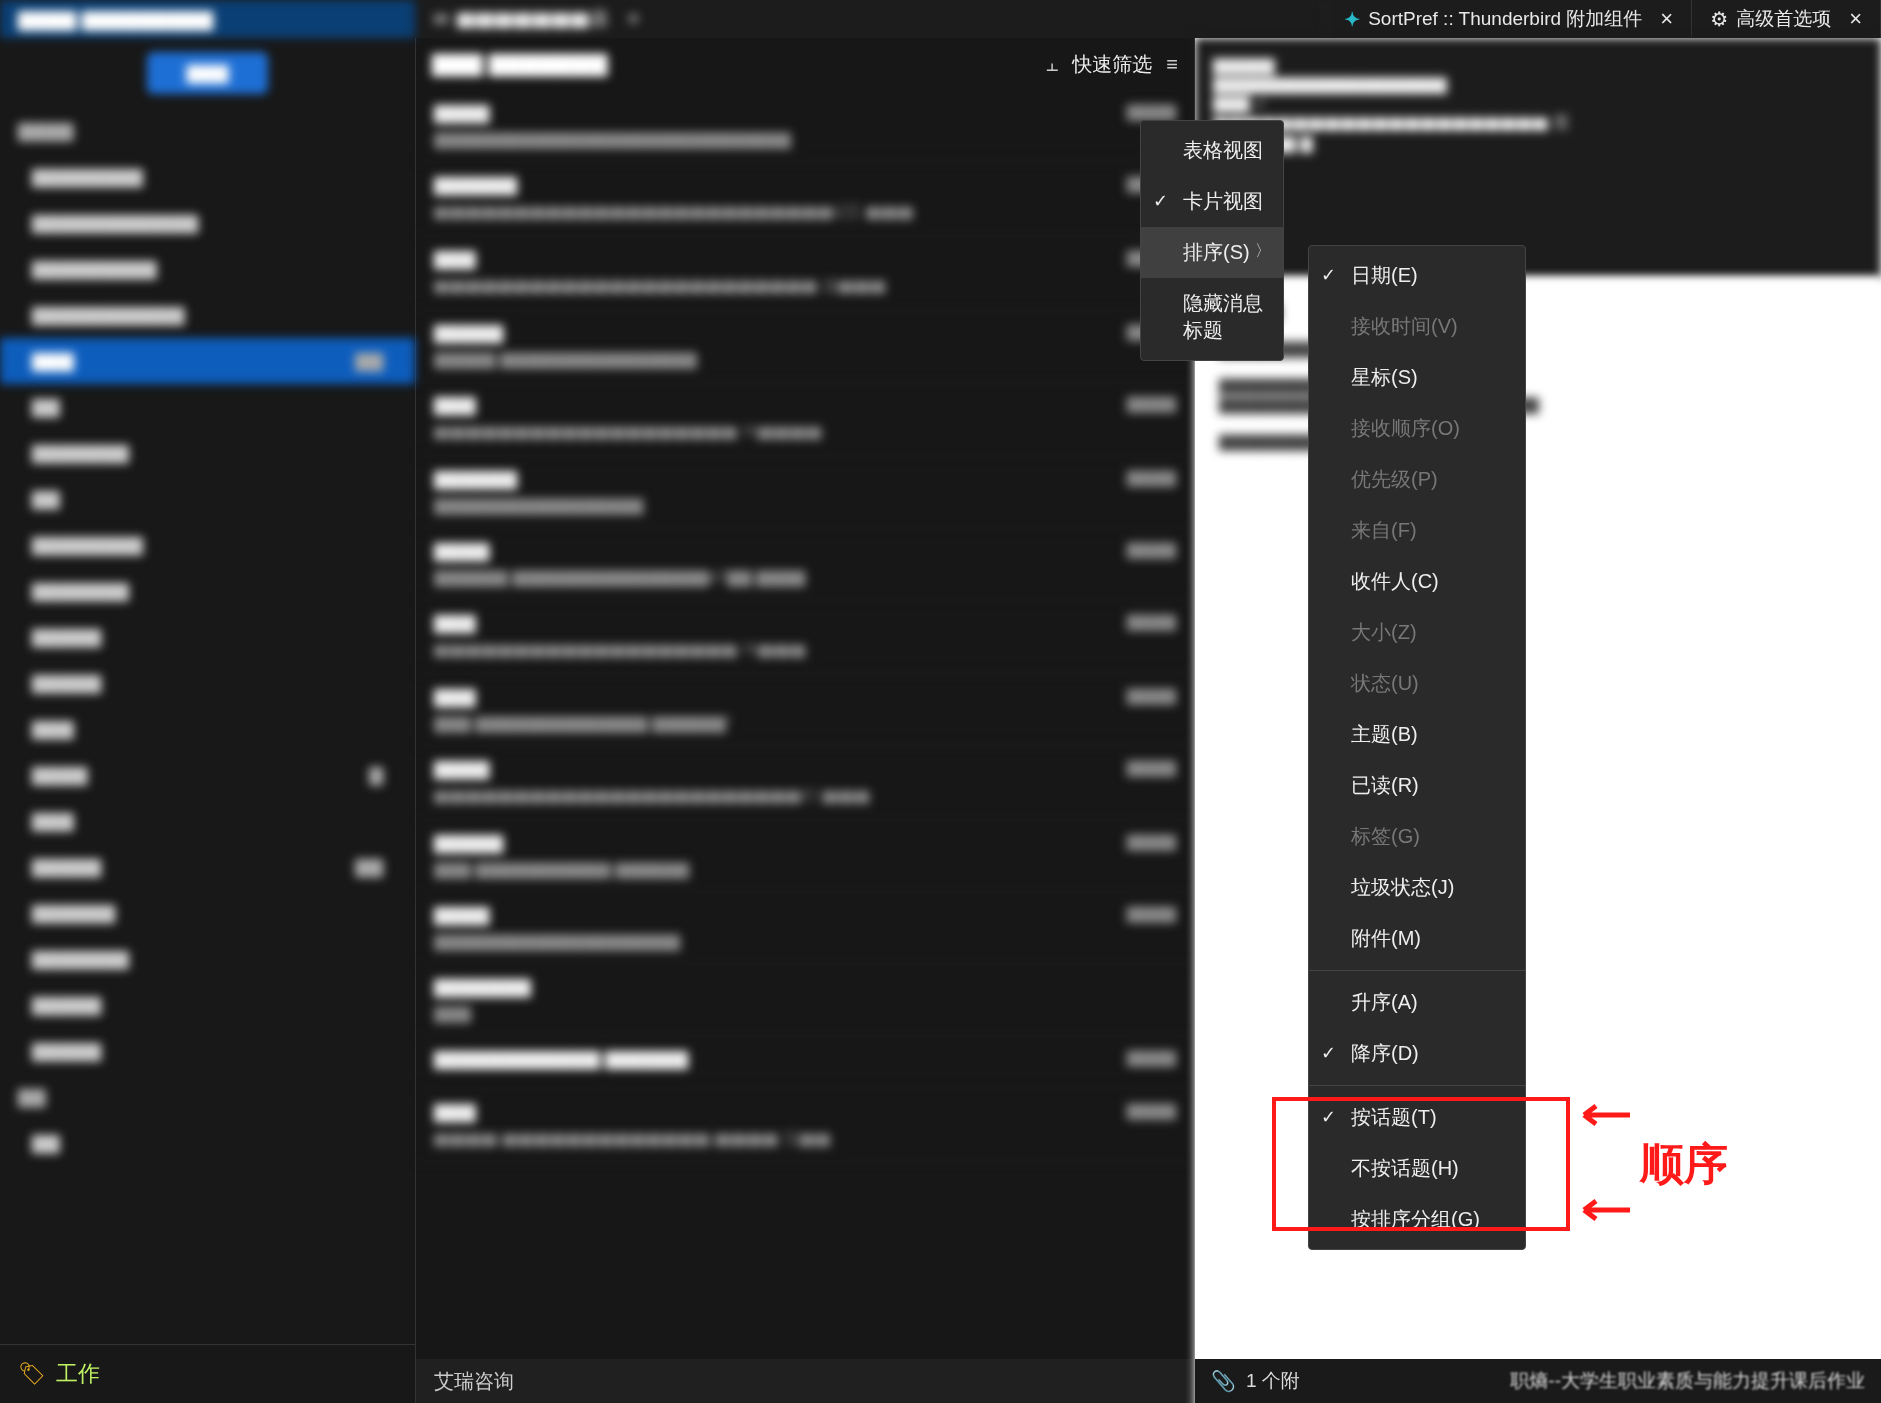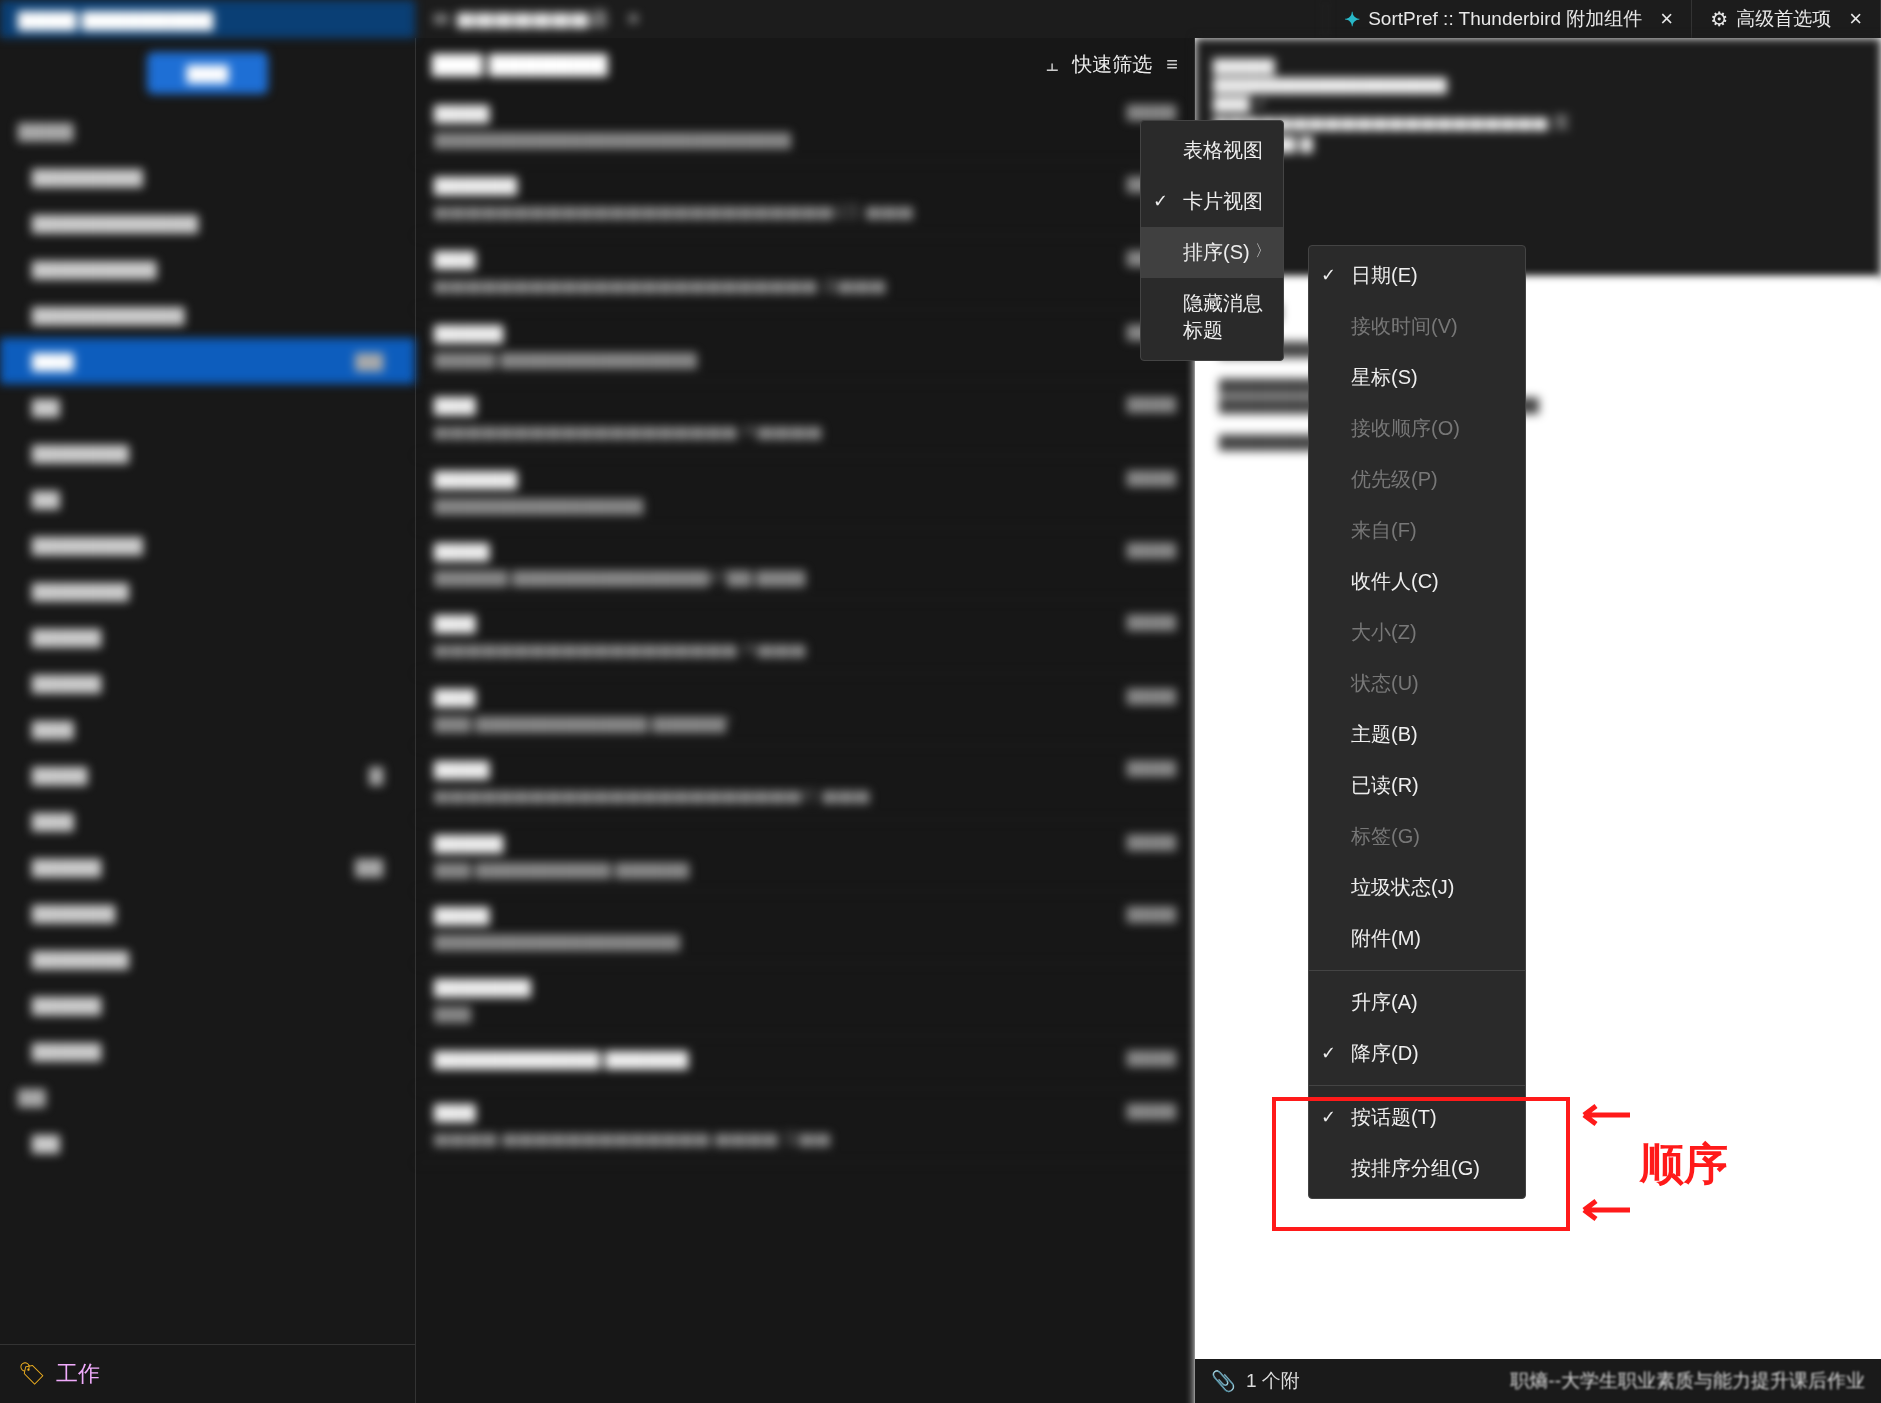--- a/index.html
+++ b/index.html
@@ -18,21 +18,21 @@
 .main { display: flex; height: calc(100% - 38px); }
 
 .sidebar { width: 415px; background: #181818; display: flex; flex-direction: column; }
 .compose { margin: 14px auto; padding: 10px 40px; background: #1e6fd5; color: #fff; border-radius: 6px; font-size: 18px; filter: blur(5px); }
 .sb-section-label { padding: 12px 18px; color: #aaa; font-size: 18px; filter: blur(5px); }
 .sb-item { padding: 12px 32px; font-size: 18px; color: #ccc; display: flex; align-items: center; gap: 10px; filter: blur(5px); }
 .sb-item.active { background: #0d5dbd; color: #fff; }
 .sb-count { margin-left: auto; color: #aaa; }
 .sb-bottom { margin-top: auto; }
 .sb-tags { display: flex; align-items: center; gap: 10px; padding: 14px 18px; font-size: 22px; color: #f0b020; border-top: 1px solid #333; }
-.sb-tags .lbl { color: #f0abfc; }
+.sb-tags .lbl { color: #bef264; }
 
 .listcol { width: 780px; background: #171717; display: flex; flex-direction: column; border-left: 1px solid #333; border-right: 1px solid #333; }
 .list-toolbar { display: flex; align-items: center; height: 52px; padding: 0 16px; gap: 14px; }
 .folder-title { font-size: 22px; color: #fff; flex: 1; filter: blur(5px); }
 .quick { font-size: 20px; color: #eee; display: flex; align-items: center; gap: 8px; }
 .tool-icon { font-size: 20px; color: #ccc; }
 .msg-list { flex: 1; overflow: hidden; filter: blur(5px); }
 .msg-item { padding: 12px 18px; border-bottom: 1px solid #222; }
 .msg-sender { font-size: 18px; color: #eee; }
 .msg-preview { font-size: 16px; color: #888; margin-top: 6px; white-space: nowrap; overflow: hidden; }
@@ -251,20 +251,21 @@
           <span class="msg-date">▇▇▇▇</span>
           <div class="msg-sender">▇▇▇▇▇▇▇▇▇▇▇▇ ▇▇▇▇▇▇</div>
           <div class="msg-preview"></div>
         </div>
       <div class="msg-item">
           <span class="msg-date">▇▇▇▇</span>
           <div class="msg-sender">▇▇▇</div>
           <div class="msg-preview">▇▇▇▇ ▇▇▇▇▇▇▇▇▇▇▇▇▇ ▇▇▇▇ 宝▇▇</div>
         </div>
     </div>
+    <div class="search-footer">艾瑞咨询</div>
   </div>
 
   <div class="preview-pane">
     <div class="avatar">
         <span class="avatar-txt">百</span>
       </div>
     <div class="preview-header">
       ▇▇▇▇▇<br>▇▇▇▇▇▇▇▇▇▇▇▇▇▇▇▇▇▇▇<br>▇▇▇ ✓<br>▇▇▇▇▇▇▇▇▇▇▇▇▇▇▇▇▇▇▇▇▇ 页<br>▇▇ ▇▇ ▇▇ ▇
     </div>
     <div class="preview-body">
@@ -299,20 +300,21 @@
   <div class="mi"><span>主题(B)</span></div>
   <div class="mi"><span>已读(R)</span></div>
   <div class="mi disabled"><span>标签(G)</span></div>
   <div class="mi"><span>垃圾状态(J)</span></div>
   <div class="mi"><span>附件(M)</span></div>
   <div class="sep"></div>
   <div class="mi"><span>升序(A)</span></div>
   <div class="mi"><span class="chk">✓</span><span>降序(D)</span></div>
   <div class="sep"></div>
   <div class="mi"><span class="chk">✓</span><span>按话题(T)</span></div>
+  <div class="mi"><span>不按话题(H)</span></div>
   <div class="mi"><span>按排序分组(G)</span></div>
 </div>
 
 <div class="highlight-box hb1"></div>
 <div class="arrow-left" style="left:1572px; top:1100px;">
   <svg width="60" height="30">
       <path d="M58 15 L12 15 M12 15 L24 6 M12 15 L24 24" stroke="#ff1a1a" stroke-width="5" fill="none"></path>
     </svg>
 </div>
 <div class="arrow-left" style="left:1572px; top:1195px;">

